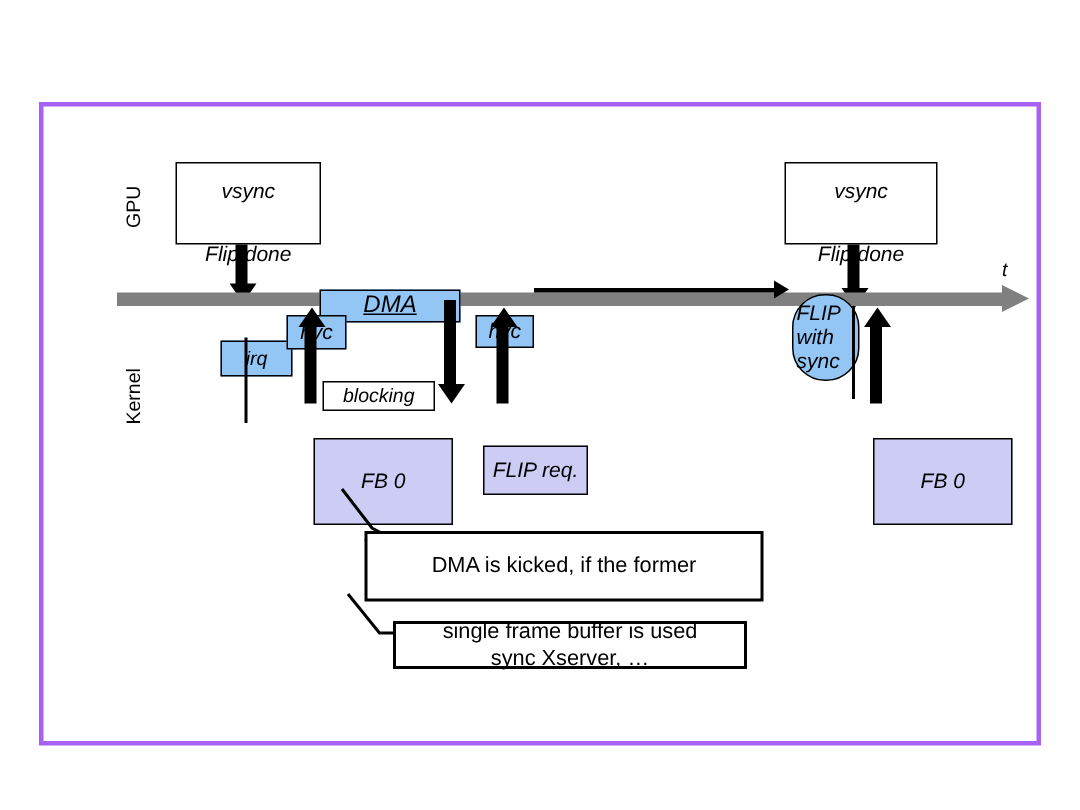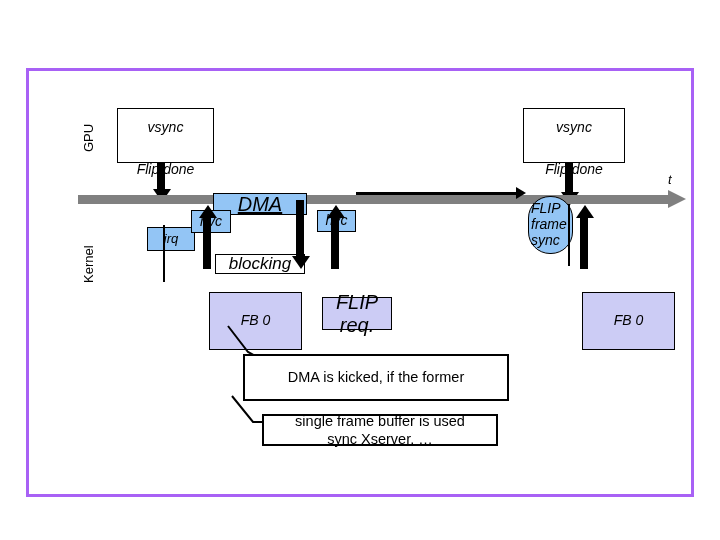--- a/index.html
+++ b/index.html
@@ -90,29 +90,29 @@
   #t-label {
     position: absolute;
     left: 668px; top: 172px;
     font-size: 13px;
     font-style: italic;
     color: #000;
   }
   
   #irq-box   { left:147px; top:201px; width:48px; height:24px; font-size:13px; }
   #hvc-box-1 { left:191px; top:184px; width:40px; height:23px; font-size:14px; }
-  #dma-box   { left:213px; top:167px; width:94px; height:22px; font-size:20px;text-decoration:underline; }
+  #dma-box   { left:213px; top:167px; width:94px; height:22px; font-size:16px;text-decoration:underline; }
   #hvc-box-2 { left:317px; top:184px; width:39px; height:22px; font-size:14px; }
   #flip-sync-box {
     left:528px; top:170px; width:45px; height:58px;
     font-size:14px; flex-direction: column; align-items: flex-start;
     padding-left:2px; justify-content:center;border-radius:22px;
   }
-  #blocking-box { left:215px; top:228px; width:90px; height:20px; font-size:17px;text-align:center; }
-  #flipreq-box  { left:322px; top:271px; width:70px; height:33px; font-size:20px; }
+  #blocking-box { left:215px; top:228px; width:75px; height:20px; font-size:13px;text-align:center; }
+  #flipreq-box  { left:322px; top:271px; width:70px; height:33px; font-size:14px; }
   #fb0-box-1    { left:209px; top:266px; width:93px; height:58px; font-size:14px; }
   #fb0-box-2    { left:582px; top:266px; width:93px; height:58px; font-size:14px; }
   
   #callout-1 { left:243px; top:354px; width:266px; height:47px; }
   #callout-2 { left:262px; top:414px; width:236px; height:32px; }
   
   .thinline {
     position: absolute;
     background: #000;
     width: 1.5px;
@@ -193,21 +193,21 @@
   <div class="box box-blue italic" id="hvc-box-1">
     <span>hvc</span>
   </div>
 
   <div class="box box-blue italic" id="hvc-box-2">
     <span>hvc</span>
   </div>
 
   <div class="box box-blue italic" id="flip-sync-box">
     <span>FLIP</span>
-    <span>frame</span>
+    <span>with</span>
     <span>sync</span>
   </div>
 
   <div class="hline" style="left:356px; top:192px; width:162px;"></div>
   <div class="arrow-head-right" style="left:516px; top:187px;"></div>
 
   <div class="thinline" style="left:163px; top:225px; height:57px;"></div>
   <div class="thinline" style="left:568px; top:204px; height:62px;"></div>
 
   <div class="box box-white italic" id="blocking-box">

